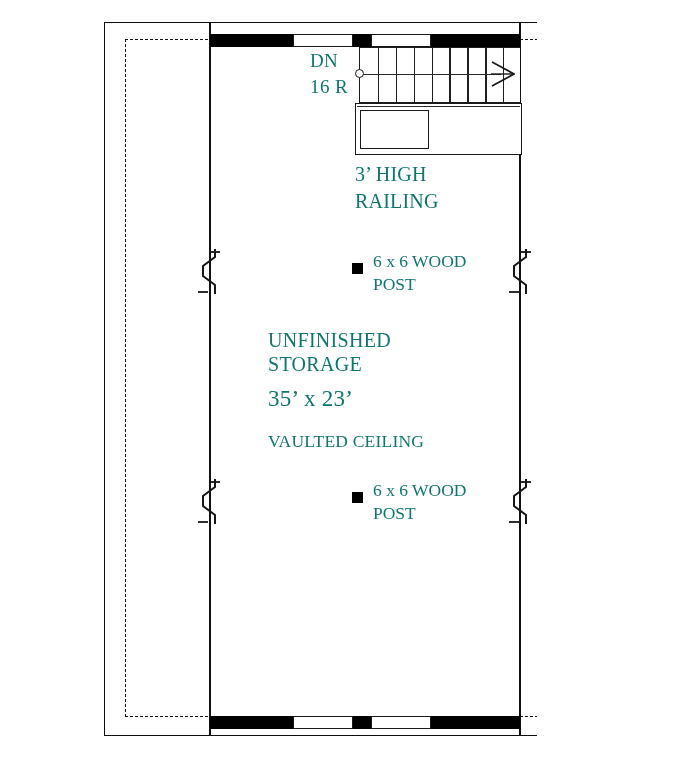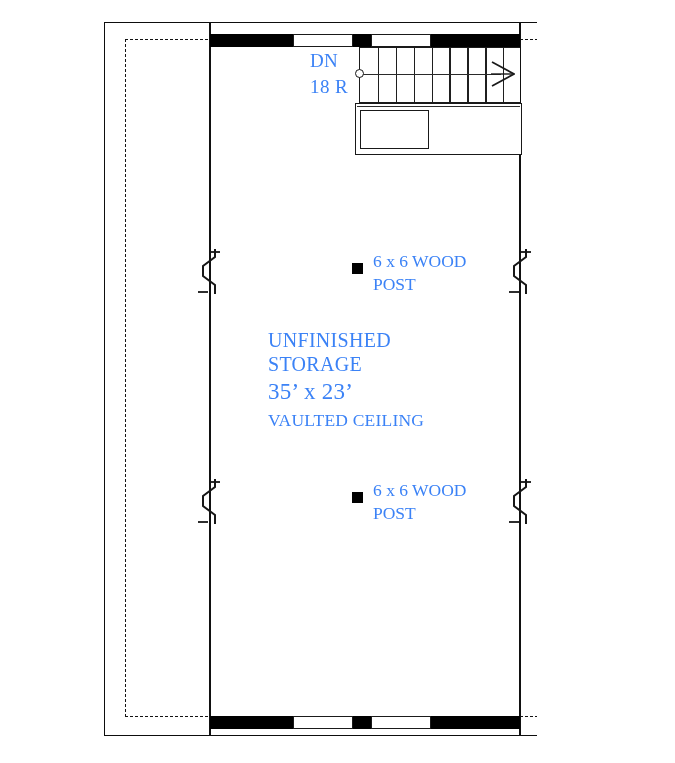--- a/index.html
+++ b/index.html
@@ -6,21 +6,21 @@
     margin: 0;
     padding: 0;
     background: #ffffff;
   }
   #plan {
     position: relative;
     width: 537px;
     height: 763px;
     background: #ffffff;
     font-family: "Liberation Serif", "DejaVu Serif", serif;
-    color: #3b82f6;
+    color: #0f766e;
     overflow: hidden;
   }
 
   
   .outer-frame {
     position: absolute;
     left: 104px;
     top: 22px;
     width: 510px;
     height: 714px;
@@ -214,27 +214,27 @@
   }
   .room-name {
     font-size: 20px;
     line-height: 1.22;
     letter-spacing: 0.3px;
   }
   .room-dims {
     font-size: 23px;
     line-height: 1.26;
     letter-spacing: 0.3px;
-    margin-top: 1px;
+    margin-top: 8px;
   }
   .room-ceiling {
     font-size: 17.5px;
     line-height: 1.2;
     letter-spacing: 0.2px;
-    margin-top: 3px;
+    margin-top: 17px;
   }
 </style>
 </head>
 <body>
 
 <div id="plan">
 
   <div class="outer-frame"></div>
 
   <div class="dashed-outline"></div>
@@ -302,28 +302,29 @@
   <div class="stair-arrow-line"></div>
   <div class="stair-origin-dot"></div>
   <div class="stair-arrowhead">
     <svg width="26" height="28" viewBox="0 0 26 28">
       <path d="M2 14 L24 14" stroke="#1a1a1a" stroke-width="1.4" fill="none"></path>
       <path d="M3 2 L25 14 L3 26" stroke="#1a1a1a" stroke-width="1.7" fill="none" stroke-linejoin="miter"></path>
     </svg>
   </div>
 
   <div class="lbl lbl-dn">DN</div>
-  <div class="lbl lbl-16r">18 R</div>
+  <div class="lbl lbl-16r">16 R</div>
 
   <div class="railing-outer"></div>
   <div class="railing-rail-a"></div>
   <div class="railing-inner-box"></div>
   <div class="open-below-box"></div>
 
 
+  <div class="lbl lbl-railing"><span>3’ HIGH</span><br><span>RAILING</span></div>
 
   <div class="post-marker p1"></div>
   <div class="lbl lbl-post1"><span>6 x 6 WOOD</span><br><span>POST</span></div>
 
   <div class="post-marker p2"></div>
   <div class="lbl lbl-post2"><span>6 x 6 WOOD</span><br><span>POST</span></div>
 
   <div class="room-block">
     <div class="room-name">UNFINISHED</div>
     <div class="room-name">STORAGE</div>

